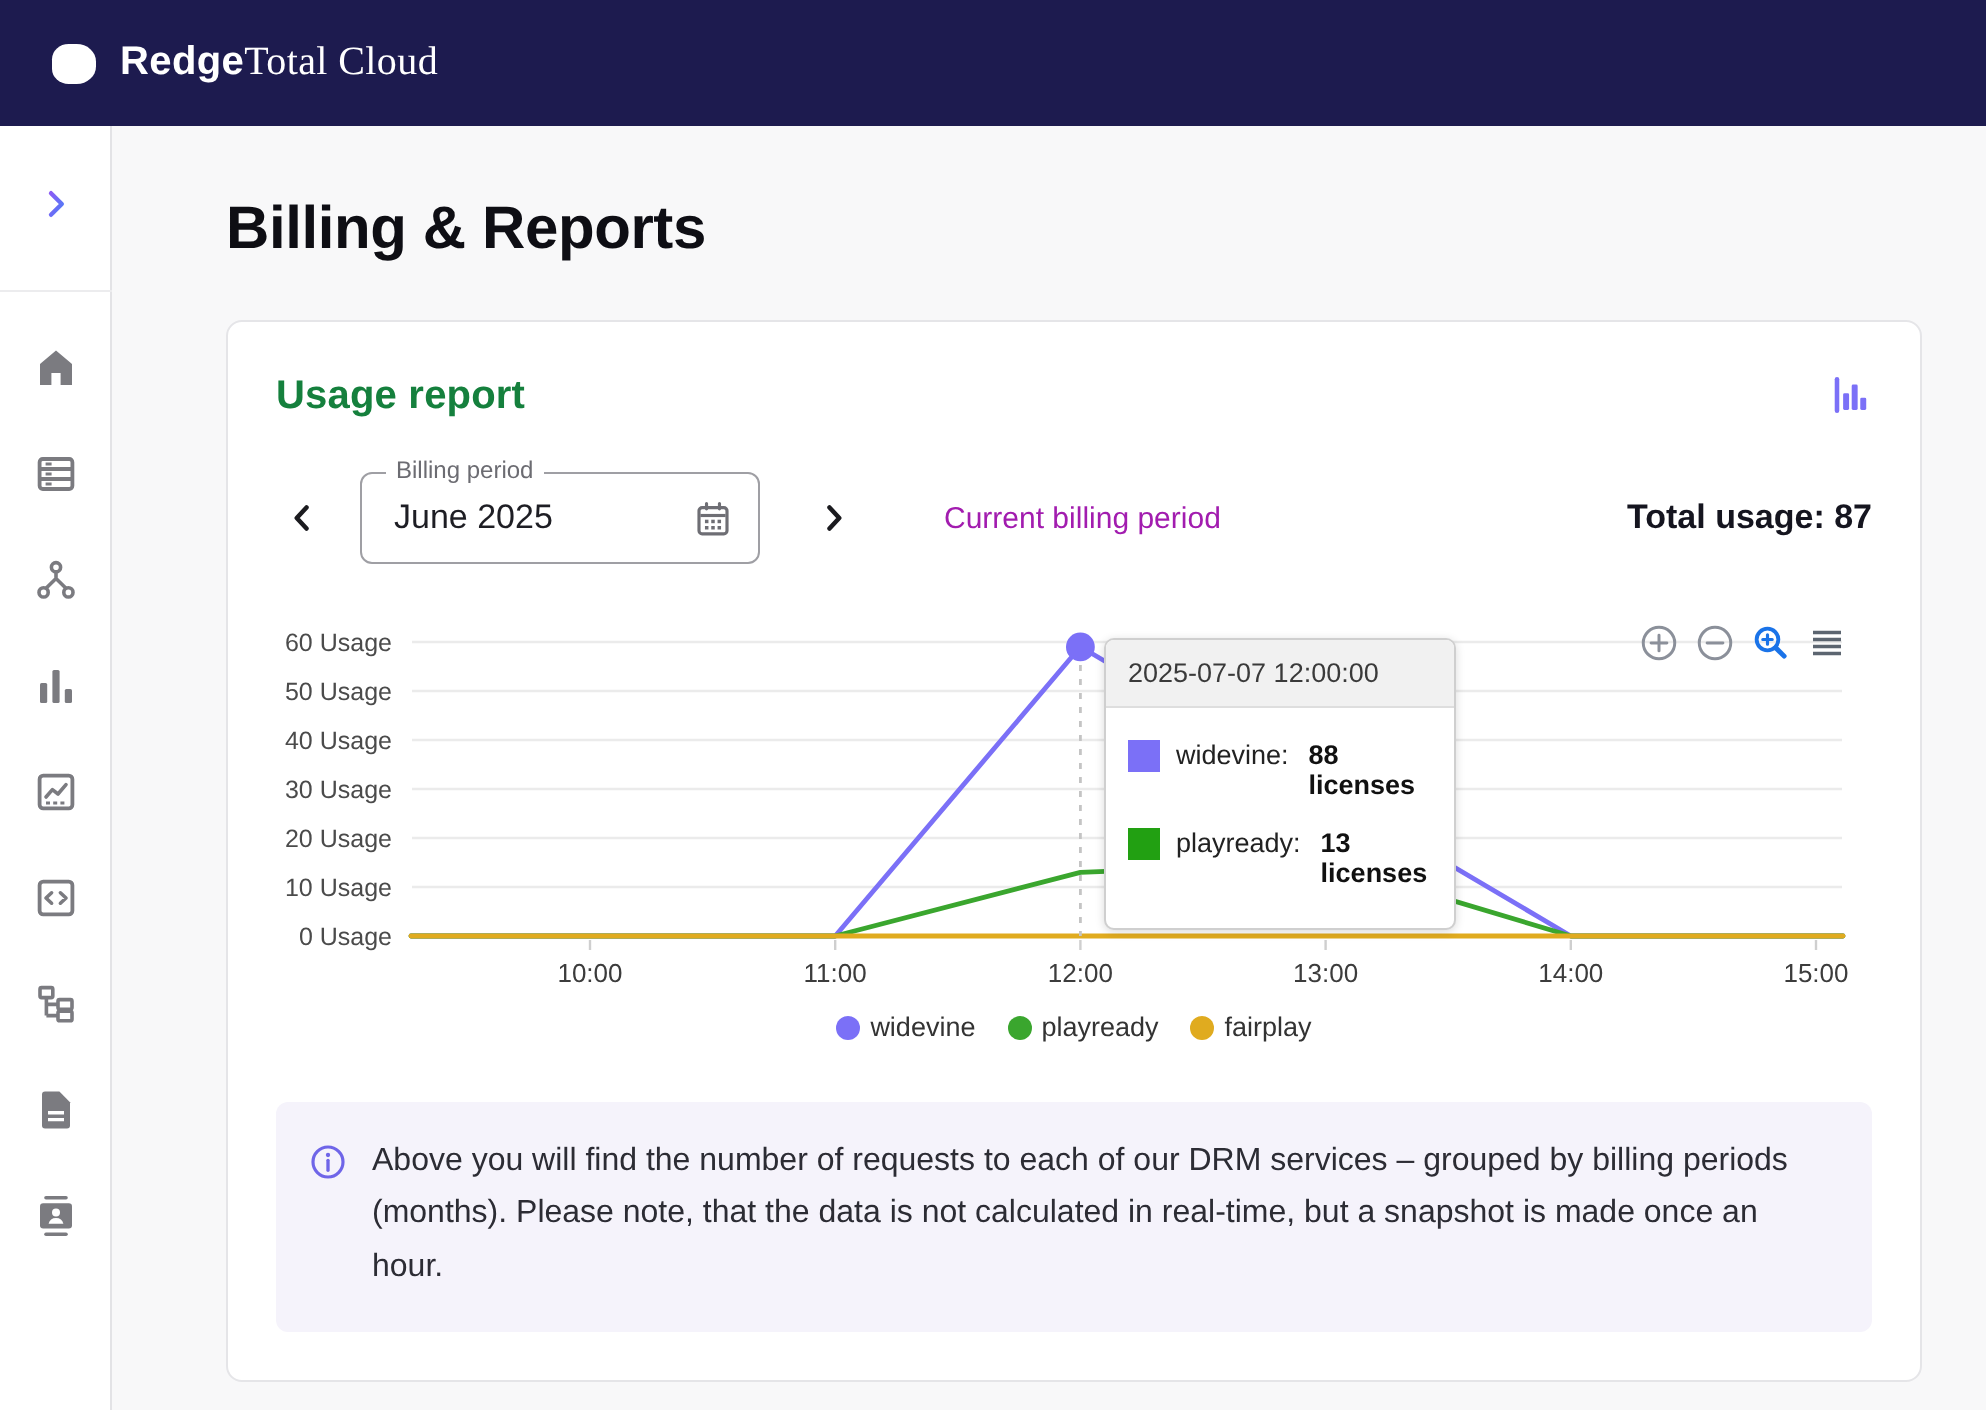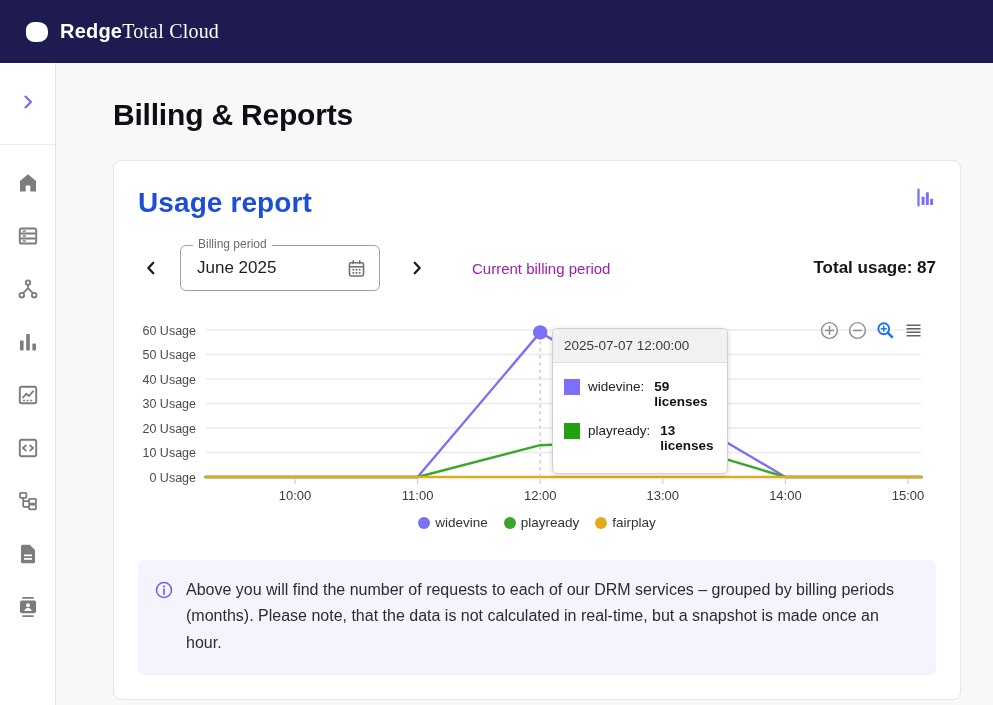--- a/index.html
+++ b/index.html
@@ -24,21 +24,21 @@
   .sb-item { width:24px; height:24px; cursor:pointer; color:#7b7b80; }
   .sb-item svg { display:block; }
 
   
   .main { position:absolute; top:63px; left:56px; width:937px; height:642px; padding:35px 32px 0 57px; }
   .page-title { font-size:30px; font-weight:700; color:#0e0e14; letter-spacing:-.2px; }
 
   .card { margin-top:28px; background:#ffffff; border:1px solid #e5e5e8; border-radius:8px;
           padding:26px 24px 24px 24px; position:relative; }
   .card-head { display:flex; justify-content:space-between; align-items:flex-start; }
-  .card-title { font-size:28px; font-weight:700; color:#1d4ed8; letter-spacing:.1px; }
+  .card-title { font-size:20px; font-weight:700; color:#15803d; letter-spacing:.1px; }
 
   
   .controls { margin-top:26px; display:flex; align-items:center; }
   .chev-btn { width:26px; height:26px; display:flex; align-items:center; justify-content:center; cursor:pointer; }
   .fieldset { position:relative; width:200px; height:46px; border:1px solid #9f9fa4; border-radius:6px;
               margin:0 24px 0 16px; display:flex; align-items:center; padding:0 12px 0 16px; cursor:pointer; }
   .fieldset-label { position:absolute; top:-9px; left:12px; background:#ffffff; padding:0 5px;
                     font-size:12px; color:#6c6c72; }
   .fieldset-value { font-size:17px; color:#1e1e24; flex:1; }
   .link-current { margin-left:42px; font-size:15px; color:#a21caf; cursor:pointer; }
@@ -256,21 +256,21 @@
           <line x1="402.2" y1="23.44999999999999" x2="402.2" y2="159" stroke="#c4c4c4" stroke-width="1.4" stroke-dasharray="3 4"></line>
           <circle cx="402.2" cy="14.449999999999989" r="7.2" fill="#7b70f7"></circle>
         </svg>
 
       <div class="tooltip">
         <div class="tooltip-head">2025-07-07 12:00:00</div>
         <div class="tooltip-body">
             <div class="tooltip-row">
               <span class="tt-swatch" style="background:#7b70f7"></span>
               <span>widevine:</span>
-              <span class="tt-value">59 licenses</span>
+              <span class="tt-value">88 licenses</span>
             </div>
             <div class="tooltip-row">
               <span class="tt-swatch" style="background:#22a012"></span>
               <span>playready:</span>
               <span class="tt-value">13 licenses</span>
             </div>
           </div>
       </div>
 
       <div class="legend">

